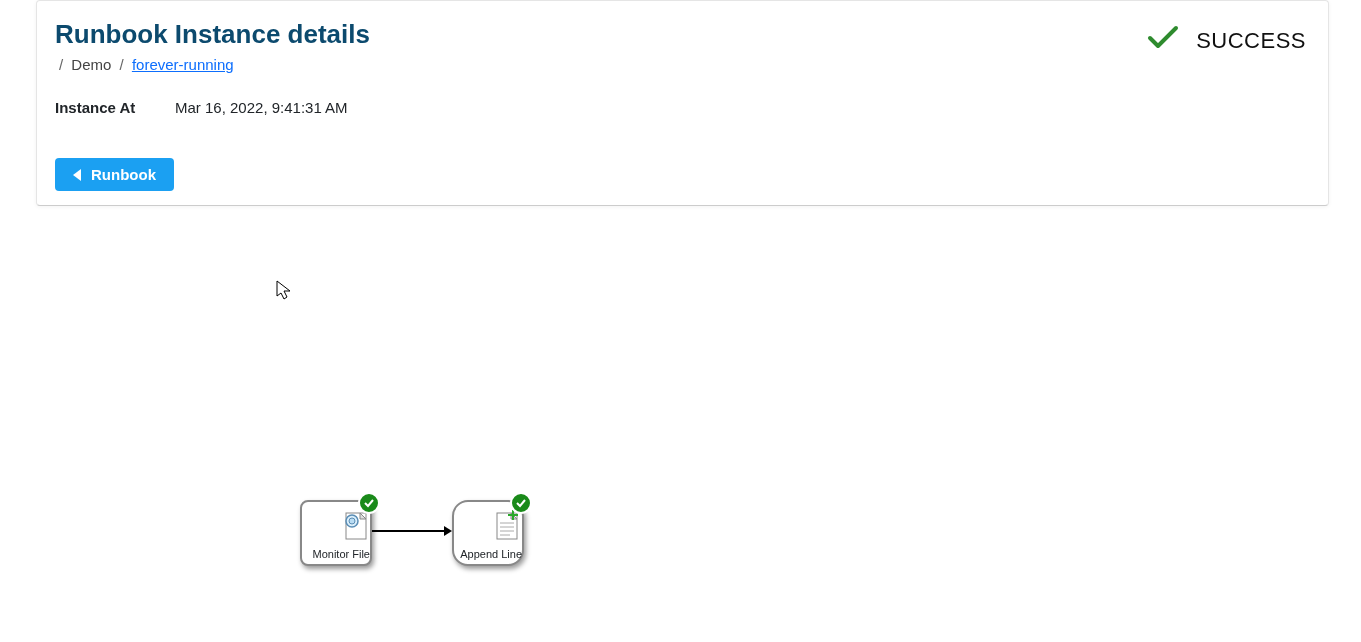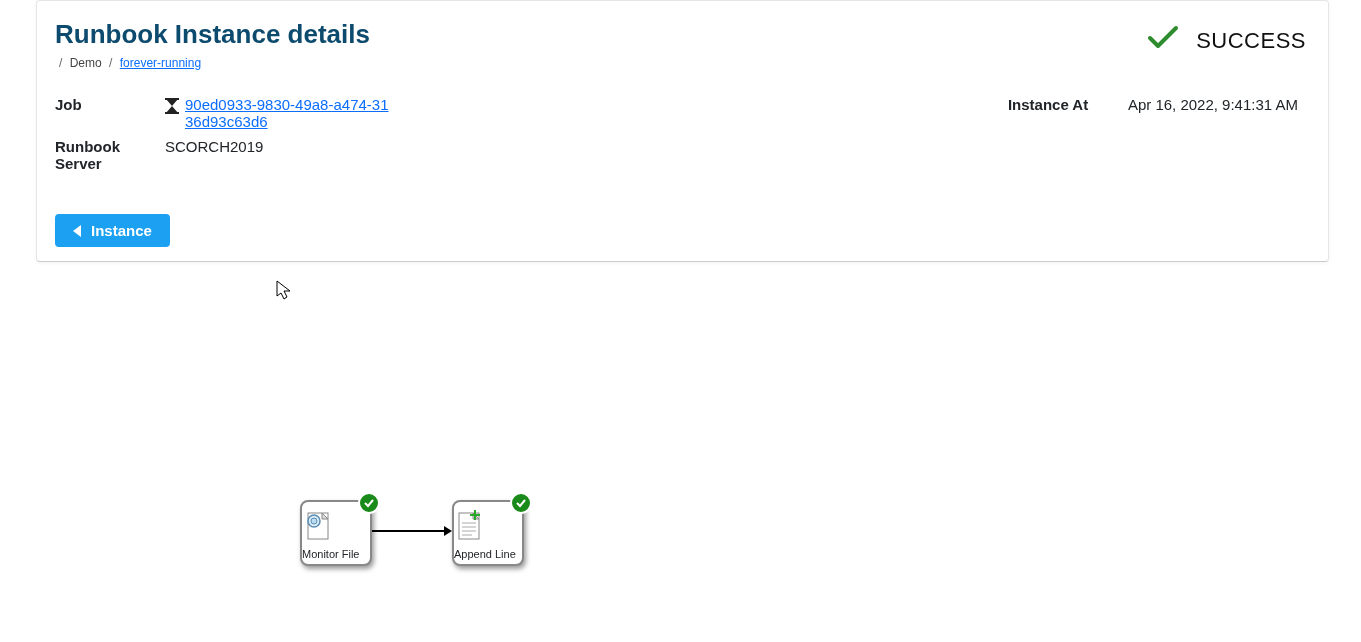--- a/index.html
+++ b/index.html
@@ -26,21 +26,21 @@
       justify-content: space-between;
       align-items: flex-start;
     }
     .title-block h1 {
       font-size: 26px;
       font-weight: 700;
       color: #0c4a6e;
       margin-bottom: 6px;
     }
     .breadcrumb {
-      font-size: 12px;
+      font-size: 15px;
       color: #555;
     }
     .breadcrumb .sep { color: #666; margin: 0 4px; }
     .breadcrumb .crumb { color: #444; }
     .breadcrumb a {
       color: #0d6efd;
       text-decoration: underline;
     }
     .status {
       display: flex;
@@ -120,21 +120,21 @@
     .activity {
       position: absolute;
       width: 72px;
       height: 66px;
       background: #fff;
       border: 2px solid #888;
       border-radius: 8px;
       box-shadow: 2px 3px 5px rgba(0,0,0,0.4);
       display: flex;
       flex-direction: column;
-      align-items: flex-start;
+      align-items: flex-end;
       justify-content: flex-end;
       font-size: 11px;
       text-align: center;
       padding-bottom: 4px;
     }
     .activity .icon-wrap {
       flex: 1;
       display: flex;
       align-items: center;
       justify-content: center;
@@ -189,60 +189,40 @@
       <span>
         <svg width="34" height="28" viewBox="0 0 34 28">
           <polyline points="4,15 12,23 30,5" fill="none" stroke="#2e8b2e" stroke-width="4" stroke-linecap="round" stroke-linejoin="round"></polyline>
         </svg>
       </span>
       <span class="status-text">SUCCESS</span>
     </div>
   </div>
 
   <div class="details-row">
-    <table class="kv-table">
-      <tbody>
-          <tr>
-        <td class="lbl">Job</td>
-        <td class="val">
-          <span class="hourglass">
-            <svg width="14" height="16" viewBox="0 0 14 16">
-              <path d="M1 1 H13 L7 8 L13 15 H1 L7 8 Z" fill="#222"></path>
-              <rect x="0" y="0" width="14" height="2" fill="#222"></rect>
-              <rect x="0" y="14" width="14" height="2" fill="#222"></rect>
-            </svg>
-          </span><a href="#" class="job-link">90ed0933-9830-49a8-a474-3136d93c63d6</a>
-        </td>
-      </tr>
-      <tr>
-        <td class="lbl">Runbook Server</td>
-        <td class="val">SCORCH2019</td>
-      </tr>
-    </tbody>
-      </table>
 
     <table class="kv-table right">
       <tbody>
       <tr>
         <td class="lbl">Instance At</td>
-        <td class="val">Apr 16, 2022, 9:41:31 AM</td>
+        <td class="val">Mar 16, 2022, 9:41:31 AM</td>
       </tr>
     </tbody>
       </table>
   </div>
 
   <div class="btn-row">
     <div class="btn-group">
       <button class="btn">
         <span class="arrow">
           <svg width="8" height="12" viewBox="0 0 8 12">
               <polygon points="8,0 8,12 0,6" fill="#fff"></polygon>
             </svg>
         </span>
-        <span>Instance</span>
+        <span>Runbook</span>
       </button>
     </div>
   </div>
 </div>
 
 <div class="diagram">
   <div class="activity" style="left:0; top:0;">
     <div class="icon-wrap">
       <svg width="30" height="32" viewBox="0 0 30 32">
         <rect x="6" y="4" width="20" height="26" fill="#fff" stroke="#888" stroke-width="1"></rect>
@@ -255,21 +235,21 @@
     <div class="badge-check">
       <svg width="12" height="12" viewBox="0 0 12 12">
           <polyline points="2,6 5,9 10,3" fill="none" stroke="#fff" stroke-width="2"></polyline>
         </svg>
     </div>
   </div>
 
   <div class="arrow-line" style="left:72px; top:30px; width:72px;"></div>
   <div class="arrow-head" style="left:144px; top:26px;"></div>
 
-  <div class="activity" style="left:152px; top:0;">
+  <div class="activity" style="left:152px; top:0;border-radius:16px;">
     <div class="icon-wrap">
       <svg width="30" height="32" viewBox="0 0 30 32">
         <rect x="5" y="4" width="20" height="26" fill="#fff" stroke="#888" stroke-width="1"></rect>
         <polygon points="19,4 25,10 19,10" fill="#ddd" stroke="#888" stroke-width="1"></polygon>
         <line x1="8" y1="14" x2="22" y2="14" stroke="#aaa" stroke-width="1"></line>
         <line x1="8" y1="18" x2="22" y2="18" stroke="#aaa" stroke-width="1"></line>
         <line x1="8" y1="22" x2="22" y2="22" stroke="#aaa" stroke-width="1"></line>
         <line x1="8" y1="26" x2="18" y2="26" stroke="#aaa" stroke-width="1"></line>
         <g transform="translate(17,2)">
           <rect x="-1" y="3" width="10" height="2" fill="#2aa82a"></rect>

